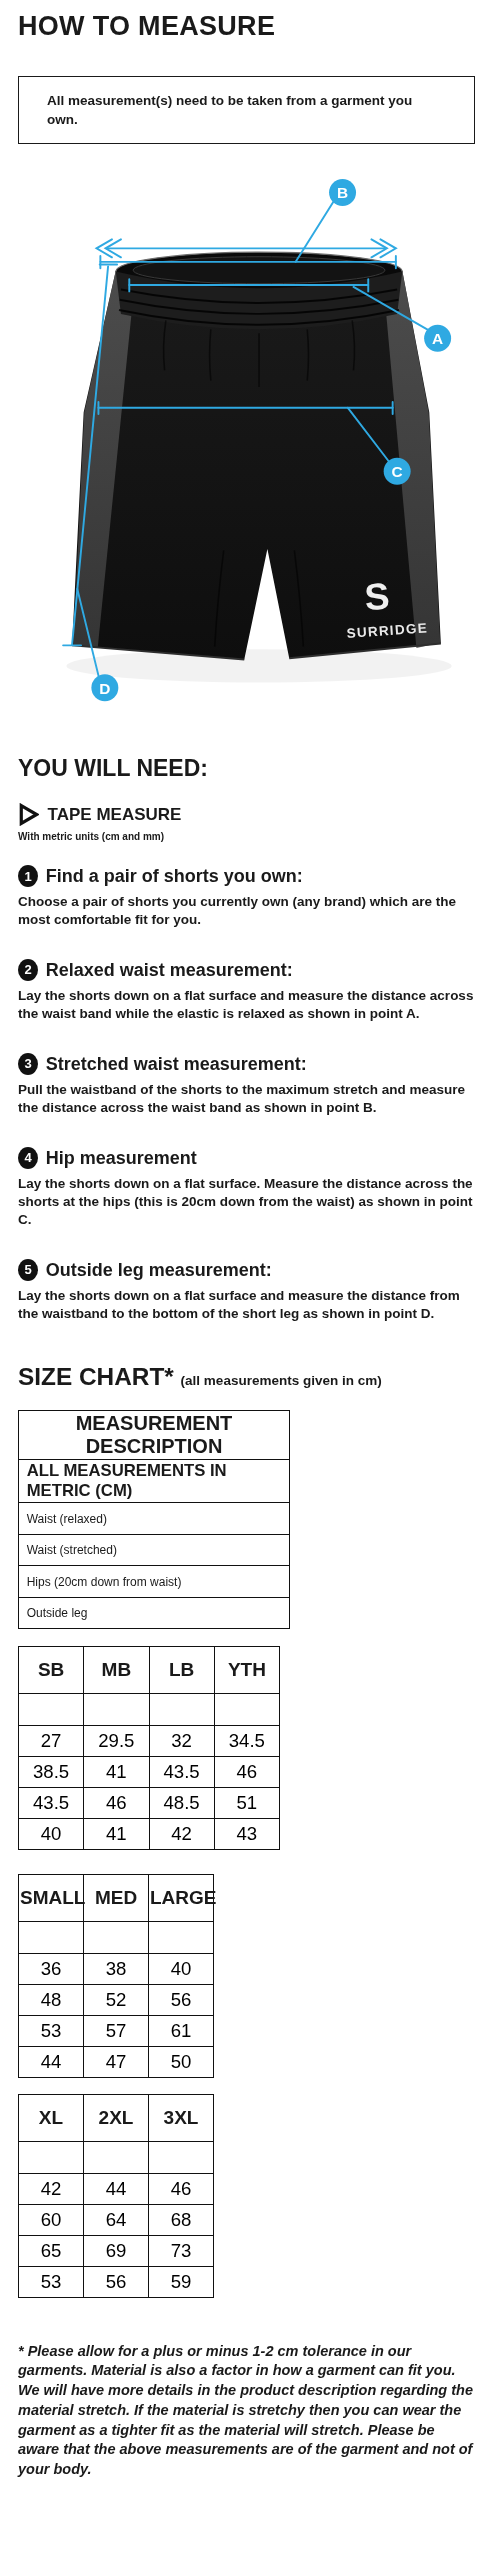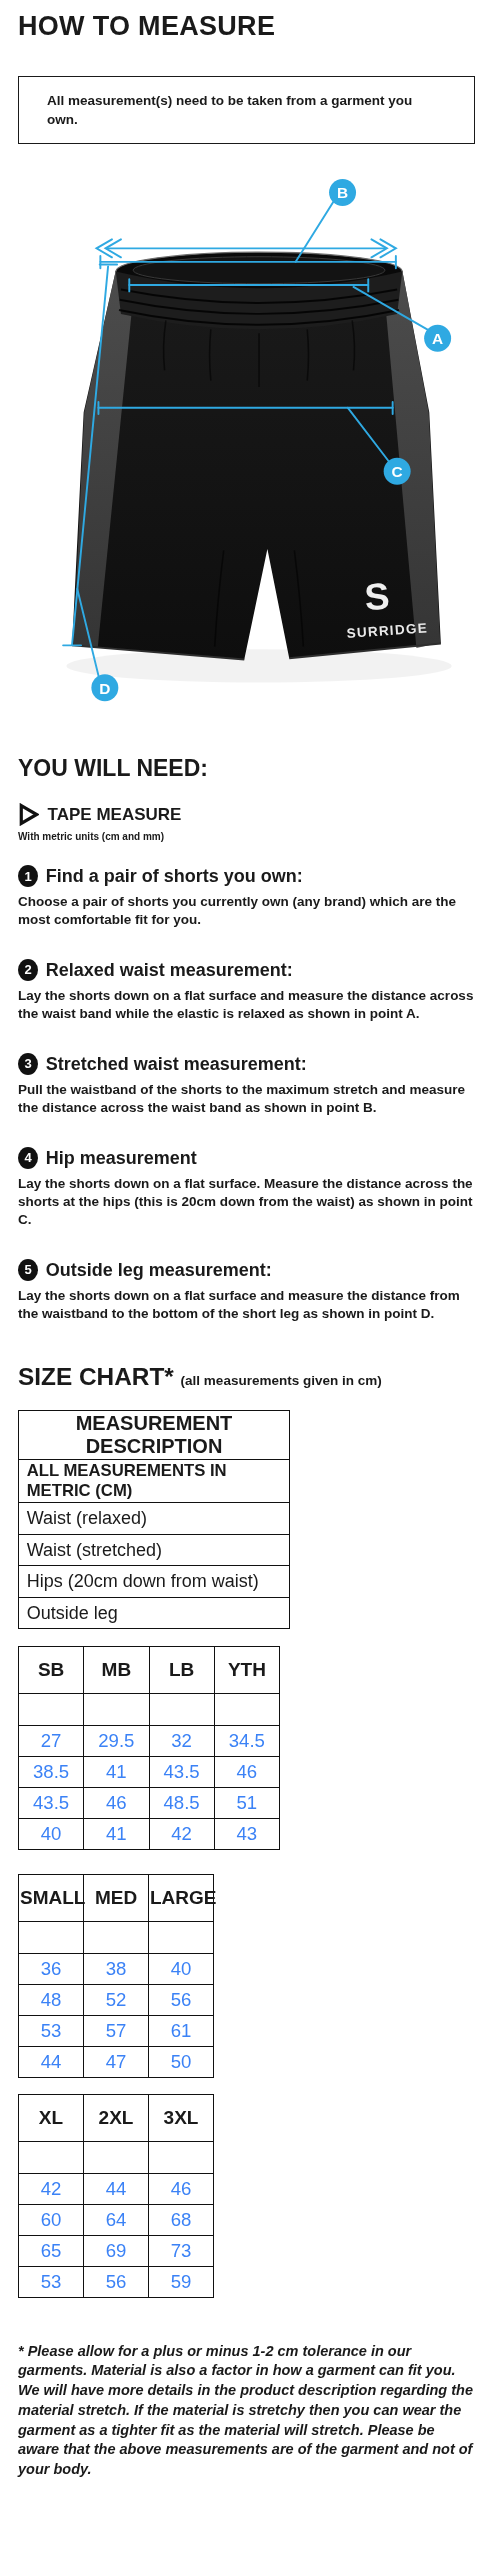--- a/index.html
+++ b/index.html
@@ -24,29 +24,29 @@
   .step-title{font-size:18px;font-weight:800;line-height:1;}
   .step-body{font-size:13.5px;font-weight:700;line-height:1.34;margin-top:5.8px;max-width:461px;}
   .sizechart-head{margin-top:42px;line-height:1;}
   .sizechart-head .big{font-size:24.4px;font-weight:800;}
   .sizechart-head .small{font-size:13.5px;font-weight:700;margin-left:3.9px;}
   table{border-collapse:collapse;border:1.9px solid #111;}
   td{border:1.3px solid #111;box-sizing:border-box;}
   .desc-table{width:272px;margin-top:21px;}
   .desc-table .hdr td{height:48px;text-align:center;font-size:20px;font-weight:800;border-bottom-width:1.9px;}
   .desc-table .sub td{height:33px;font-size:16.7px;font-weight:700;padding-left:7.7px;border-bottom-width:1.9px;}
-  .desc-table .row td{height:31.5px;font-size:18px;font-weight:400;padding-left:7.7px;}
+  .desc-table .row td{height:31.5px;font-size:12px;font-weight:400;padding-left:7.7px;}
   .size-table{margin-top:16.7px;table-layout:fixed;}
   .size-table.w4{width:262px;}
   .size-table.w3{width:196px;}
   .size-table.t2{margin-top:24.4px;padding-left:12px;}
   .size-table.t3{margin-top:15.4px;}
   .size-table .hdr td{height:47px;text-align:center;font-size:19px;font-weight:800;border-bottom-width:1.9px;}
   .size-table .empty td{height:32px;border-bottom-width:1.9px;}
-  .size-table .vals td{height:31px;text-align:center;font-size:18.6px;font-weight:400;color:#3b82f6;margin-left:26px;}
+  .size-table .vals td{height:31px;text-align:center;font-size:18.6px;font-weight:400;color:#000000;margin-left:26px;}
   .footnote{margin-top:44px;font-size:14.5px;font-weight:700;font-style:italic;line-height:1.36;max-width:460px;}
 </style>
 </head>
 <body>
 
 <div class="content">
 
   <h1 class="page-title">HOW TO MEASURE</h1>
 
   <div class="notice">

